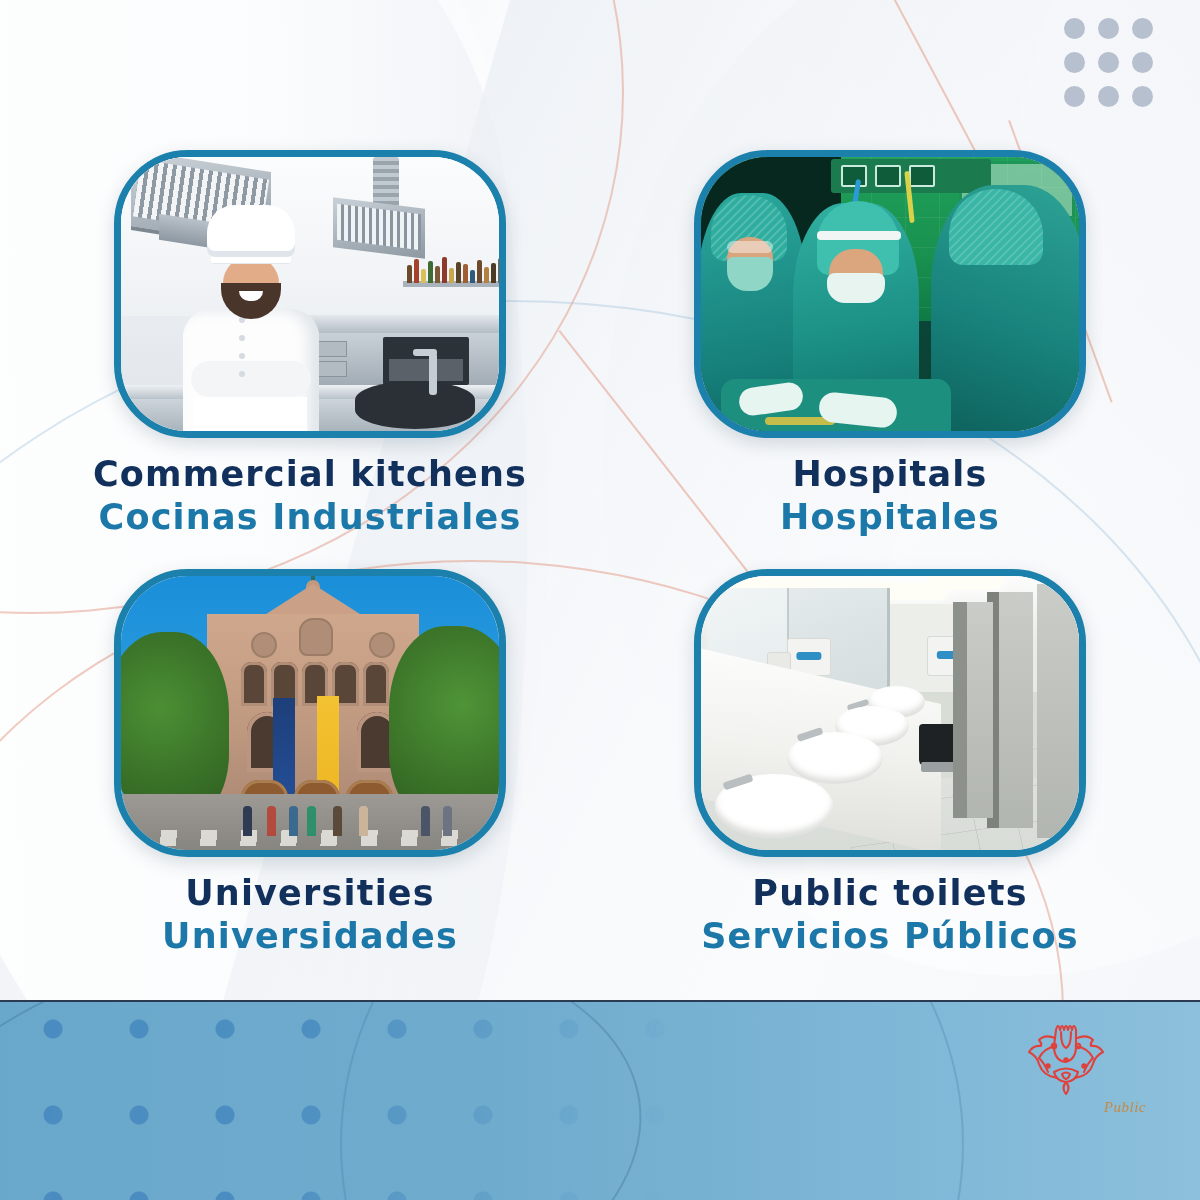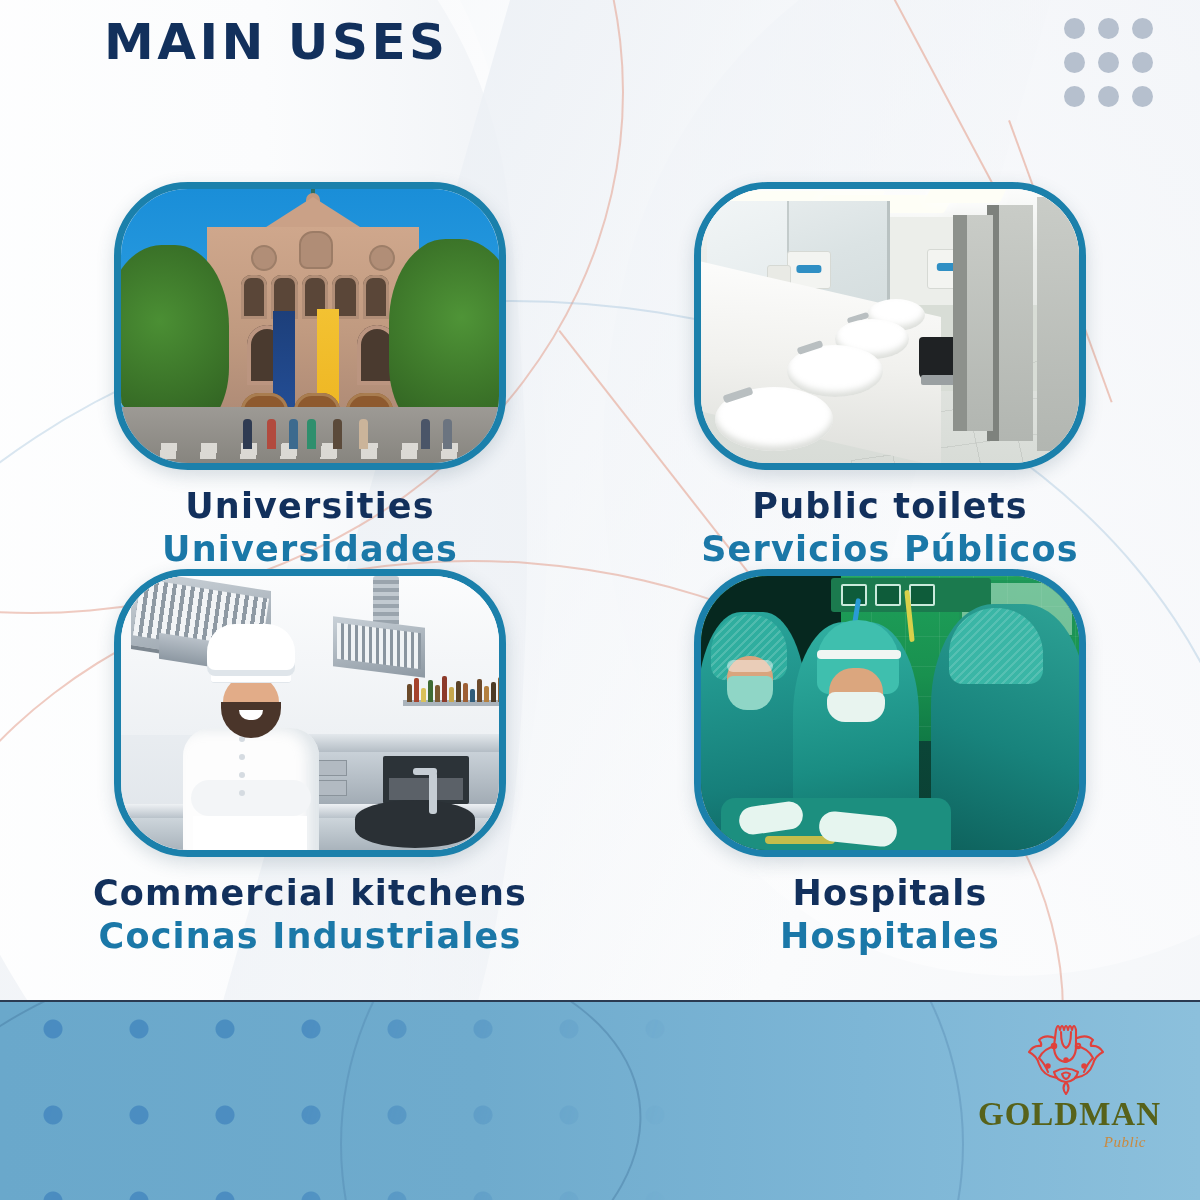--- a/index.html
+++ b/index.html
@@ -439,119 +439,23 @@
     <i></i>
     <i></i>
     <i></i>
     <i></i>
     <i></i>
     <i></i>
     <i></i>
   </div>
 
   <div class="heading">
-    <h1>MAIN USES</h1>
   </div>
 
   <div class="cards">
-
-    <div class="card-row second">
-
-      <div class="card">
-        <div class="thumb">
-          <div class="scene">
-            <div class="u-sky"></div>
-            <div class="u-spire"></div>
-            <div class="u-gable"></div>
-            <div class="u-bldg"></div>
-            <div class="u-crest"></div>
-            <div class="u-rose" style="left:130px; top:56px;"></div>
-            <div class="u-rose" style="left:248px; top:56px;"></div>
-            <div class="u-arches">
-                <i></i>
-                <i></i>
-                <i></i>
-                <i></i>
-                <i></i>
-              </div>
-            <div class="u-win" style="left:126px;"></div>
-            <div class="u-win" style="left:236px;"></div>
-            <div class="u-banner1"></div>
-            <div class="u-banner2"></div>
-            <div class="u-doors">
-                <i></i>
-                <i></i>
-                <i></i>
-              </div>
-            <div class="u-lamp"></div>
-            <div class="u-tree-l"></div>
-            <div class="u-tree-r"></div>
-            <div class="u-ground"></div>
-            <div class="u-zebra"></div>
-            <div class="u-person" style="left:122px; background:#2f3b52;"></div>
-            <div class="u-person" style="left:146px; background:#b24a3e;"></div>
-            <div class="u-person" style="left:168px; background:#3c6a8e;"></div>
-            <div class="u-person" style="left:186px; background:#2f8f6d;"></div>
-            <div class="u-person" style="left:212px; background:#5b4a3a;"></div>
-            <div class="u-person" style="left:238px; background:#cbb49a;"></div>
-            <div class="u-person" style="left:300px; background:#4a5568;"></div>
-            <div class="u-person" style="left:322px; background:#6b7480;"></div>
-          </div>
-        </div>
-        <div class="caption">
-          <div class="cap-en">Universities</div>
-          <div class="cap-es">Universidades</div>
-        </div>
-      </div>
-
-      <div class="card">
-        <div class="thumb">
-          <div class="scene">
-            <div class="t-bg"></div>
-            <div class="t-ceil"></div>
-            <div class="t-light t-l1"></div>
-              <div class="t-light t-l2"></div>
-              <div class="t-light t-l3"></div>
-            <div class="t-wallback"></div>
-            <div class="t-dado"></div>
-            <div class="t-floor"></div>
-            <div class="t-mirror"></div>
-            <div class="t-mirror2"></div>
-            <div class="t-disp t-d1">
-                <i></i>
-              </div>
-            <div class="t-disp t-d2">
-                <i></i>
-              </div>
-            <div class="t-disp t-tp1"></div>
-            <div class="t-disp t-tp2"></div>
-            <div class="t-tiles"></div>
-            <div class="t-counter"></div>
-            <div class="t-bin"></div>
-            <div class="t-gap1"></div>
-              <div class="t-gap2"></div>
-            <div class="t-stall t-st1"></div>
-              <div class="t-stall t-st2"></div>
-              <div class="t-stall t-st3"></div>
-            <div class="t-sink t-s4"></div>
-              <div class="t-fauc t-f3"></div>
-            <div class="t-sink t-s3"></div>
-            <div class="t-sink t-s2"></div>
-              <div class="t-fauc t-f2"></div>
-            <div class="t-sink t-s1"></div>
-              <div class="t-fauc t-f1"></div>
-          </div>
-        </div>
-        <div class="caption">
-          <div class="cap-en">Public toilets</div>
-          <div class="cap-es">Servicios Públicos</div>
-        </div>
-      </div>
-
-    </div>
 
     <div class="card-row first">
 
       <div class="card">
         <div class="thumb">
           <div class="scene">
             <div class="k-bg"></div>
               <div class="k-wall"></div>
             <div class="k-hood1">
                 <div class="fins"></div>
@@ -649,20 +553,115 @@
             <div class="h-glove h-g2"></div>
           </div>
         </div>
         <div class="caption">
           <div class="cap-en">Hospitals</div>
           <div class="cap-es">Hospitales</div>
         </div>
       </div>
 
     </div>
+
+    <div class="card-row second">
+
+      <div class="card">
+        <div class="thumb">
+          <div class="scene">
+            <div class="u-sky"></div>
+            <div class="u-spire"></div>
+            <div class="u-gable"></div>
+            <div class="u-bldg"></div>
+            <div class="u-crest"></div>
+            <div class="u-rose" style="left:130px; top:56px;"></div>
+            <div class="u-rose" style="left:248px; top:56px;"></div>
+            <div class="u-arches">
+                <i></i>
+                <i></i>
+                <i></i>
+                <i></i>
+                <i></i>
+              </div>
+            <div class="u-win" style="left:126px;"></div>
+            <div class="u-win" style="left:236px;"></div>
+            <div class="u-banner1"></div>
+            <div class="u-banner2"></div>
+            <div class="u-doors">
+                <i></i>
+                <i></i>
+                <i></i>
+              </div>
+            <div class="u-lamp"></div>
+            <div class="u-tree-l"></div>
+            <div class="u-tree-r"></div>
+            <div class="u-ground"></div>
+            <div class="u-zebra"></div>
+            <div class="u-person" style="left:122px; background:#2f3b52;"></div>
+            <div class="u-person" style="left:146px; background:#b24a3e;"></div>
+            <div class="u-person" style="left:168px; background:#3c6a8e;"></div>
+            <div class="u-person" style="left:186px; background:#2f8f6d;"></div>
+            <div class="u-person" style="left:212px; background:#5b4a3a;"></div>
+            <div class="u-person" style="left:238px; background:#cbb49a;"></div>
+            <div class="u-person" style="left:300px; background:#4a5568;"></div>
+            <div class="u-person" style="left:322px; background:#6b7480;"></div>
+          </div>
+        </div>
+        <div class="caption">
+          <div class="cap-en">Universities</div>
+          <div class="cap-es">Universidades</div>
+        </div>
+      </div>
+
+      <div class="card">
+        <div class="thumb">
+          <div class="scene">
+            <div class="t-bg"></div>
+            <div class="t-ceil"></div>
+            <div class="t-light t-l1"></div>
+              <div class="t-light t-l2"></div>
+              <div class="t-light t-l3"></div>
+            <div class="t-wallback"></div>
+            <div class="t-dado"></div>
+            <div class="t-floor"></div>
+            <div class="t-mirror"></div>
+            <div class="t-mirror2"></div>
+            <div class="t-disp t-d1">
+                <i></i>
+              </div>
+            <div class="t-disp t-d2">
+                <i></i>
+              </div>
+            <div class="t-disp t-tp1"></div>
+            <div class="t-disp t-tp2"></div>
+            <div class="t-tiles"></div>
+            <div class="t-counter"></div>
+            <div class="t-bin"></div>
+            <div class="t-gap1"></div>
+              <div class="t-gap2"></div>
+            <div class="t-stall t-st1"></div>
+              <div class="t-stall t-st2"></div>
+              <div class="t-stall t-st3"></div>
+            <div class="t-sink t-s4"></div>
+              <div class="t-fauc t-f3"></div>
+            <div class="t-sink t-s3"></div>
+            <div class="t-sink t-s2"></div>
+              <div class="t-fauc t-f2"></div>
+            <div class="t-sink t-s1"></div>
+              <div class="t-fauc t-f1"></div>
+          </div>
+        </div>
+        <div class="caption">
+          <div class="cap-en">Public toilets</div>
+          <div class="cap-es">Servicios Públicos</div>
+        </div>
+      </div>
+
+    </div>
   </div>
 
   <div class="footer">
     <div class="footer-dots"></div>
     <div class="footer-curve"></div>
     <div class="footer-curve2"></div>
 
     <div class="logo">
       <svg class="logo-mark" width="104" height="80" viewBox="0 0 104 80" fill="none" stroke="#e0413c" stroke-width="2.1" stroke-linecap="round" stroke-linejoin="round">
 
@@ -679,18 +678,17 @@
         <path d="M48 58 q4 -3 8 0 q-1 4 -4 5 q-3 -1 -4 -5 z"></path>
 
         <path d="M52 66 q-5 6 0 12 q5 -6 0 -12 z"></path>
 
         <circle cx="40" cy="30" r="2.2"></circle>
         <circle cx="64" cy="30" r="2.2"></circle>
         <circle cx="52" cy="44" r="1.7" fill="#e0413c"></circle>
         <circle cx="34" cy="50" r="1.7" fill="#e0413c"></circle>
         <circle cx="70" cy="50" r="1.7" fill="#e0413c"></circle>
       </svg>
-      <div class="logo-name">GOLDMAN</div>
       <div class="logo-sub">Public</div>
     </div>
   </div>
 
 </div>
 
 </body></html>

